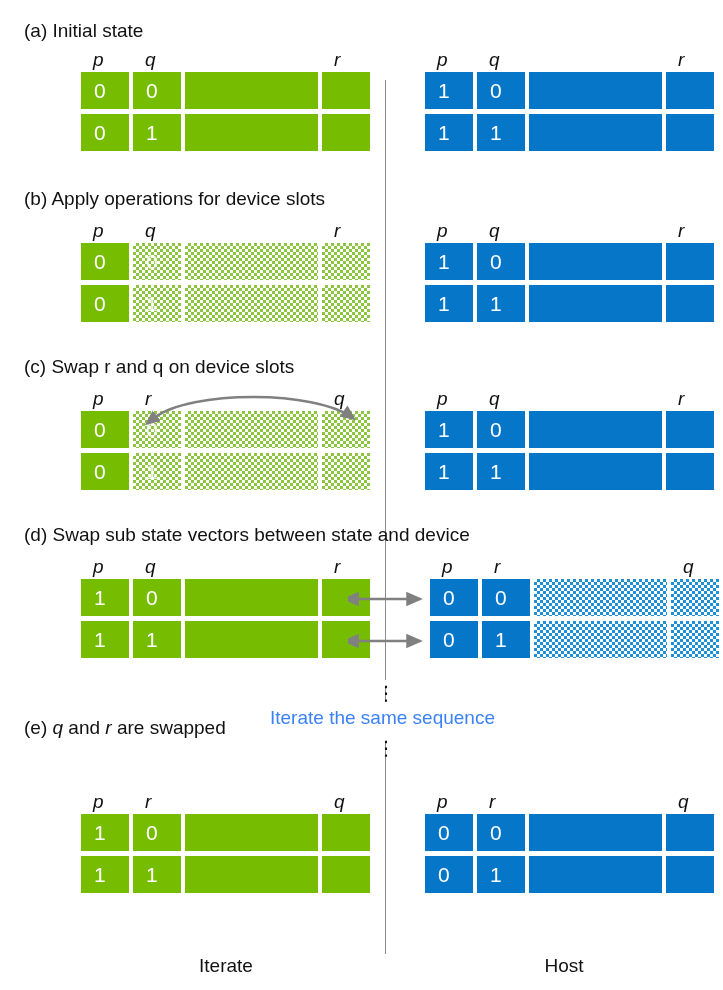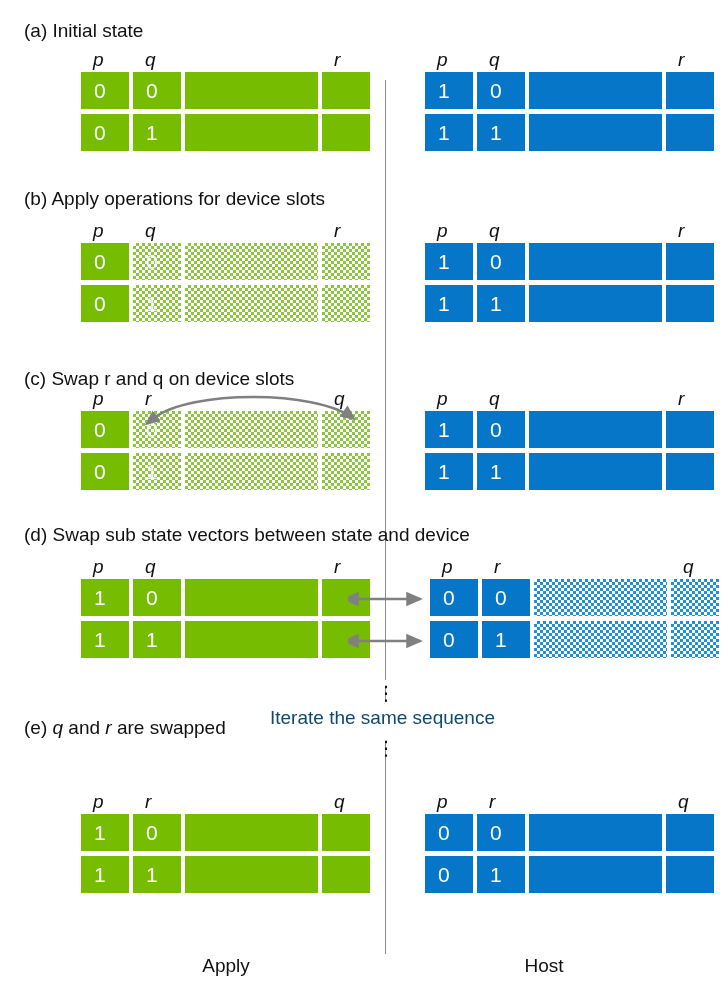--- a/index.html
+++ b/index.html
@@ -108,21 +108,21 @@
     color: #111;
     text-align: center;
     width: 20px;
   }
 
   
   .iterate {
     position: absolute;
     font-size: 19px;
     line-height: 22px;
-    color: #0c4a6e;
+    color: #3b82f6;
     white-space: nowrap;
   }
 
   
   .foot-label {
     position: absolute;
     font-size: 19px;
     line-height: 22px;
     color: #111;
     text-align: center;
@@ -205,21 +205,21 @@
     <div class="cell c-q row0 blue">0</div>
     <div class="cell c-mid row0 blue"></div>
     <div class="cell c-r row0 blue"></div>
     <div class="cell c-p row1 blue">1</div>
     <div class="cell c-q row1 blue">1</div>
     <div class="cell c-mid row1 blue"></div>
     <div class="cell c-r row1 blue"></div>
   </div>
 </div>
 
-<div class="panel-title" style="top:368px;">(c) Swap r and q on device slots</div>
+<div class="panel-title" style="top:356px;">(c) Swap r and q on device slots</div>
 
 <div class="block" style="left:81px; top:387px;">
   <div class="labels">
     <span style="left:12px;">p</span>
     <span style="left:64px;">r</span>
     <span style="left:253px;">q</span>
   </div>
   <div class="grid">
     <div class="cell c-p row0 green">0</div>
     <div class="cell c-q row0 green-hatch">0</div>
@@ -353,14 +353,14 @@
     <div class="cell c-q row0 blue">0</div>
     <div class="cell c-mid row0 blue"></div>
     <div class="cell c-r row0 blue"></div>
     <div class="cell c-p row1 blue">0</div>
     <div class="cell c-q row1 blue">1</div>
     <div class="cell c-mid row1 blue"></div>
     <div class="cell c-r row1 blue"></div>
   </div>
 </div>
 
-<div class="foot-label" style="left:166px; top:955px; width:120px;">Apply</div>
-<div class="foot-label" style="left:484px; top:955px; width:120px;">Host</div>
+<div class="foot-label" style="left:166px; top:955px; width:120px;">Iterate</div>
+<div class="foot-label" style="left:504px; top:955px; width:120px;">Host</div>
 
 </body></html>

